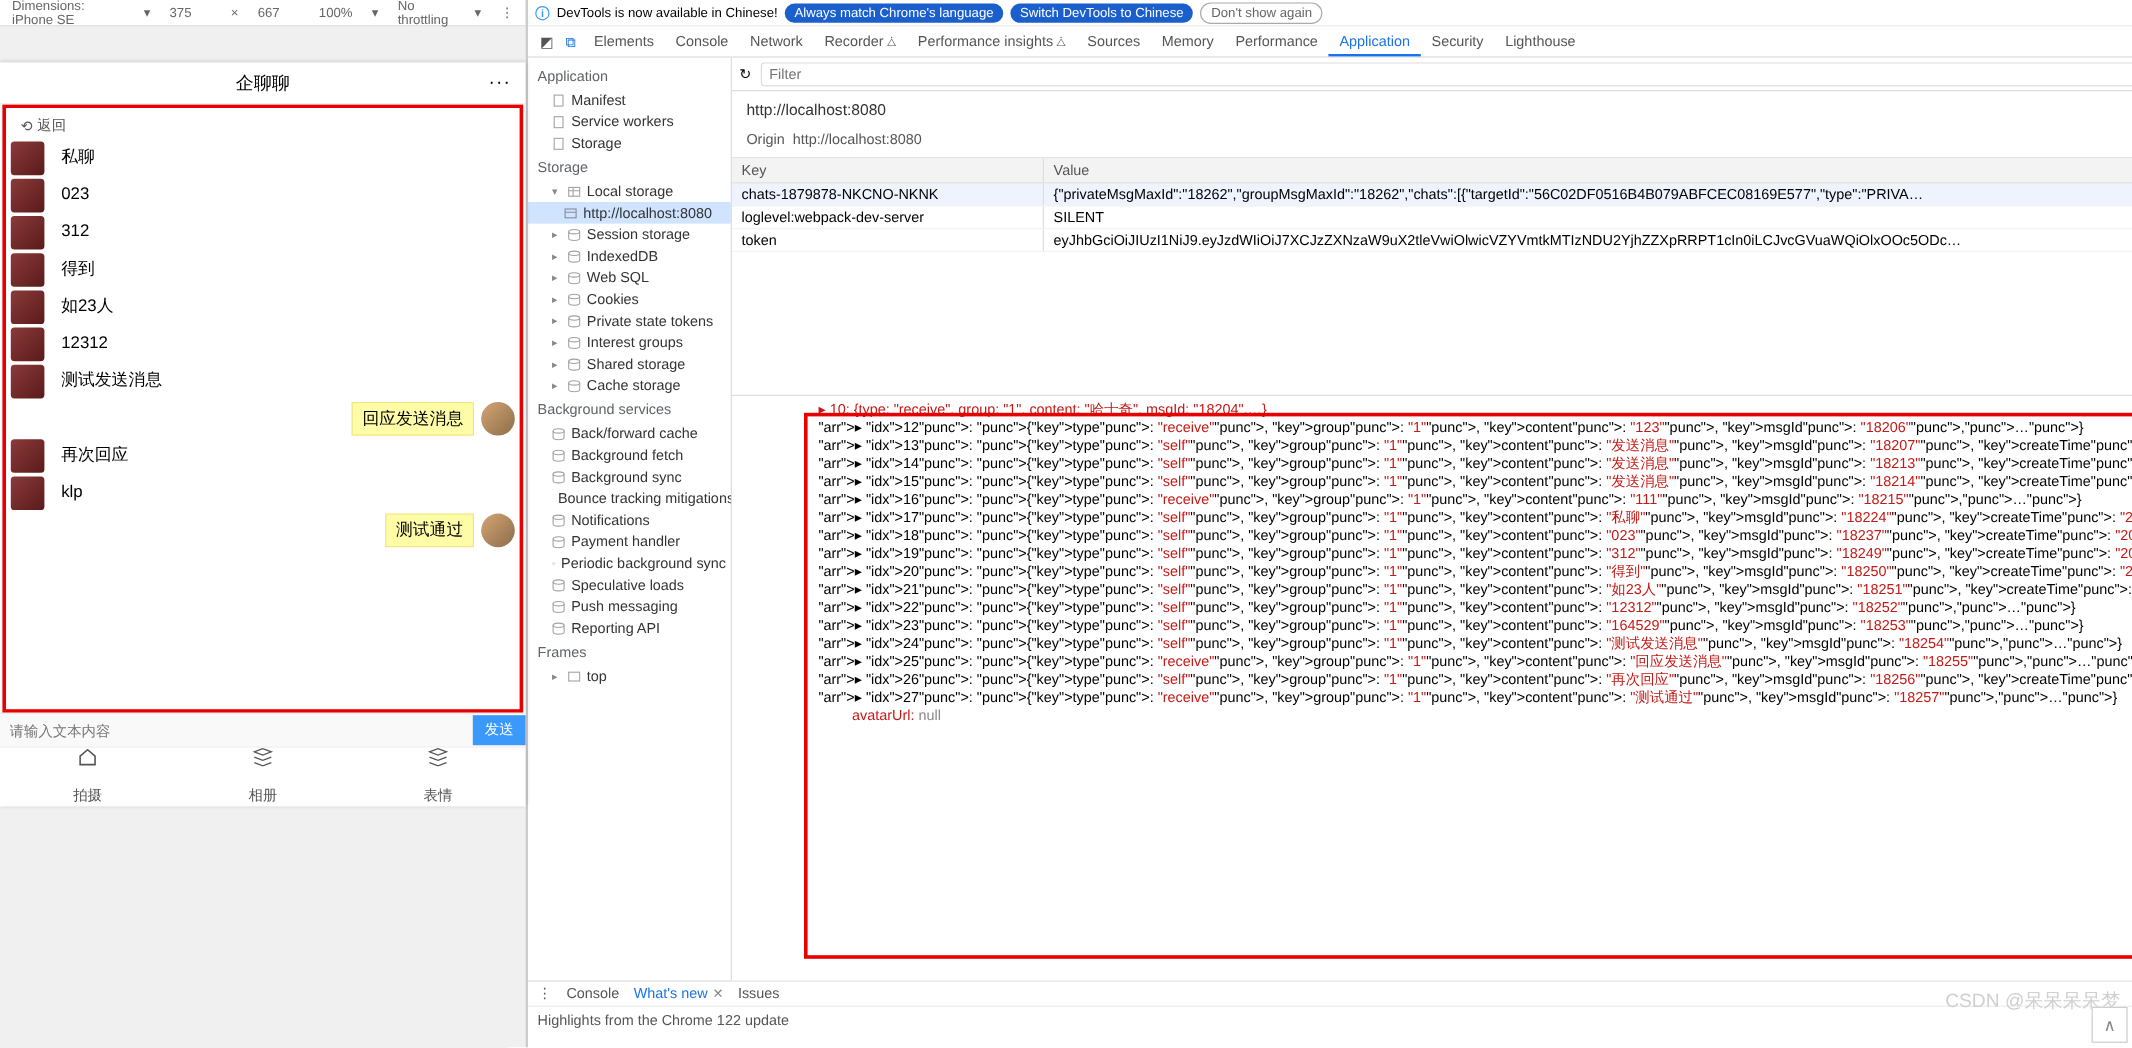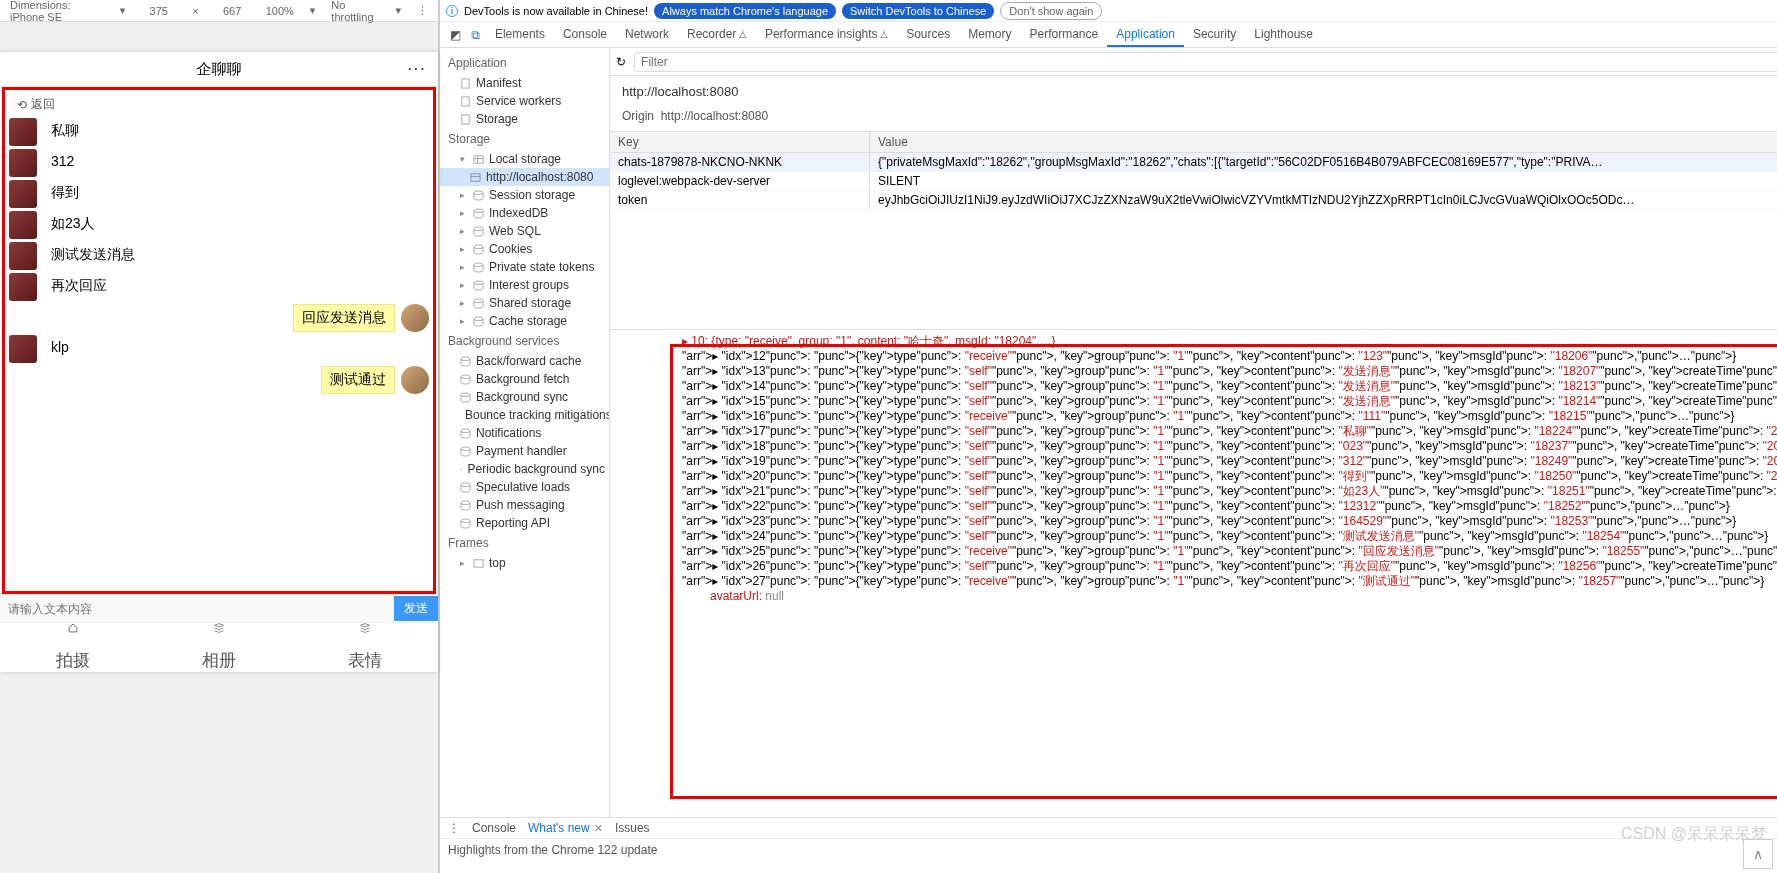--- a/index.html
+++ b/index.html
@@ -1,38 +1,38 @@
 <!DOCTYPE html>
 <html><head>
 <meta charset="utf-8">
 <style>
 * { margin: 0; padding: 0; box-sizing: border-box; font-family: "Segoe UI", Arial, sans-serif; }
 body { display: flex; width: 1777px; height: 873px; background: #fff; overflow: hidden; position: relative; }
 .left-panel { width: 556px; background: #f0f0f0; display: flex; flex-direction: column; }
 .toolbar-top { height: 22px; background: #fff; border-bottom: 1px solid #ddd; display: flex; align-items: center; font-size: 11px; color: #666; padding: 0 10px; gap: 16px; }
 .toolbar-top select, .toolbar-top input { border: none; background: none; font-size: 11px; color: #666; }
-.dim-input { width: 35px; text-align: center; }
+.dim-input { width: 35px; }
 .device-area { flex: 1; display: flex; justify-content: center; padding-top: 30px; }
 .device-frame { width: 438px; height: 620px; background: #fff; box-shadow: 0 0 4px rgba(0,0,0,0.2); display: flex; flex-direction: column; position: relative; }
 .chat-header { height: 35px; border-bottom: 1px solid #eee; display: flex; align-items: center; justify-content: center; font-size: 15px; position: relative; }
 .chat-more { position: absolute; right: 12px; font-size: 16px; letter-spacing: 1px; }
 .back-row { font-size: 12px; color: #555; padding: 2px 8px; display: flex; align-items: center; gap: 4px; }
 .chat-body { flex: 1; border: 3px solid #e60000; margin: 0 2px; overflow-y: auto; padding: 4px 4px 10px 4px; }
 .msg-row { display: flex; align-items: flex-start; margin: 3px 0; }
 .msg-row.rev { flex-direction: row-reverse; }
 .avatar { width: 28px; height: 28px; background: linear-gradient(135deg,#8b3a3a,#5a1a1a); border-radius: 3px; flex-shrink: 0; }
 .avatar.other { background: linear-gradient(135deg,#d4a574,#8b6d4a); border-radius: 50%; }
 .bubble { margin: 0 6px; padding: 4px 8px; font-size: 14px; max-width: 220px; }
 .bubble.self {}
 .bubble.hl { background: #fffca8; border: 1px solid #f0e588; }
 .chat-input-row { display: flex; align-items: center; height: 28px; border-top: 1px solid #eee; background: #f9f9f9; }
 .chat-input-row input { flex: 1; border: none; background: none; padding: 0 8px; font-size: 12px; color: #999; outline: none; }
 .send-btn { background: #3b99fc; color: #fff; font-size: 12px; padding: 4px 10px; border: none; }
 .tab-bar { display: flex; height: 50px; border-top: 1px solid #eee; }
-.tab-item { flex: 1; display: flex; flex-direction: column; align-items: center; justify-content: center; font-size: 17px; color: #555; gap: 16px; }
+.tab-item { flex: 1; display: flex; flex-direction: column; align-items: center; justify-content: center; font-size: 12px; color: #555; gap: 16px; }
 .tab-ico { width: 18px; height: 16px; }
 
 .right-panel { flex: 1; display: flex; flex-direction: column; border-left: 2px solid #ccc; }
 .info-bar { height: 22px; display: flex; align-items: center; font-size: 11px; padding: 0 6px; gap: 6px; border-bottom: 1px solid #eee; }
 .info-bar .ico { width: 12px; height: 12px; border: 1.5px solid #3b99fc; border-radius: 50%; display: inline-flex; align-items: center; justify-content: center; color: #3b99fc; font-size: 9px; font-weight: bold; }
 .pill { border-radius: 10px; padding: 2px 8px; font-size: 11px; white-space: nowrap; }
 .pill.blue { background: #1a5fcc; color: #fff; }
 .pill.grey { border: 1px solid #aaa; color: #666; background: #fff; }
 
 .dt-tabs { height: 26px; display: flex; align-items: center; border-bottom: 1px solid #ddd; font-size: 12px; color: #555; padding-left: 6px; gap: 2px; }
@@ -100,41 +100,49 @@
       </div>
       <div class="chat-body">
         <div class="back-row">⟲ <span>返回</span></div>
         <div id="msgs">
             <div class="msg-row">
               <div class="avatar"></div>
               <div class="bubble self">私聊</div>
             </div>
             <div class="msg-row">
               <div class="avatar"></div>
+              <div class="bubble self">023</div>
+            </div>
+            <div class="msg-row">
+              <div class="avatar"></div>
               <div class="bubble self">312</div>
             </div>
             <div class="msg-row">
               <div class="avatar"></div>
               <div class="bubble self">得到</div>
             </div>
             <div class="msg-row">
               <div class="avatar"></div>
               <div class="bubble self">如23人</div>
             </div>
             <div class="msg-row">
               <div class="avatar"></div>
+              <div class="bubble self">12312</div>
+            </div>
+            <div class="msg-row">
+              <div class="avatar"></div>
               <div class="bubble self">测试发送消息</div>
-            </div>
-            <div class="msg-row">
-              <div class="avatar"></div>
-              <div class="bubble self">再次回应</div>
             </div>
             <div class="msg-row rev">
               <div class="avatar other"></div>
               <div class="bubble hl">回应发送消息</div>
+            </div>
+            <div class="msg-row">
+              <div class="avatar"></div>
+              <div class="bubble self">再次回应</div>
             </div>
             <div class="msg-row">
               <div class="avatar"></div>
               <div class="bubble self">klp</div>
             </div>
             <div class="msg-row rev">
               <div class="avatar other"></div>
               <div class="bubble hl">测试通过</div>
             </div>
           </div>

